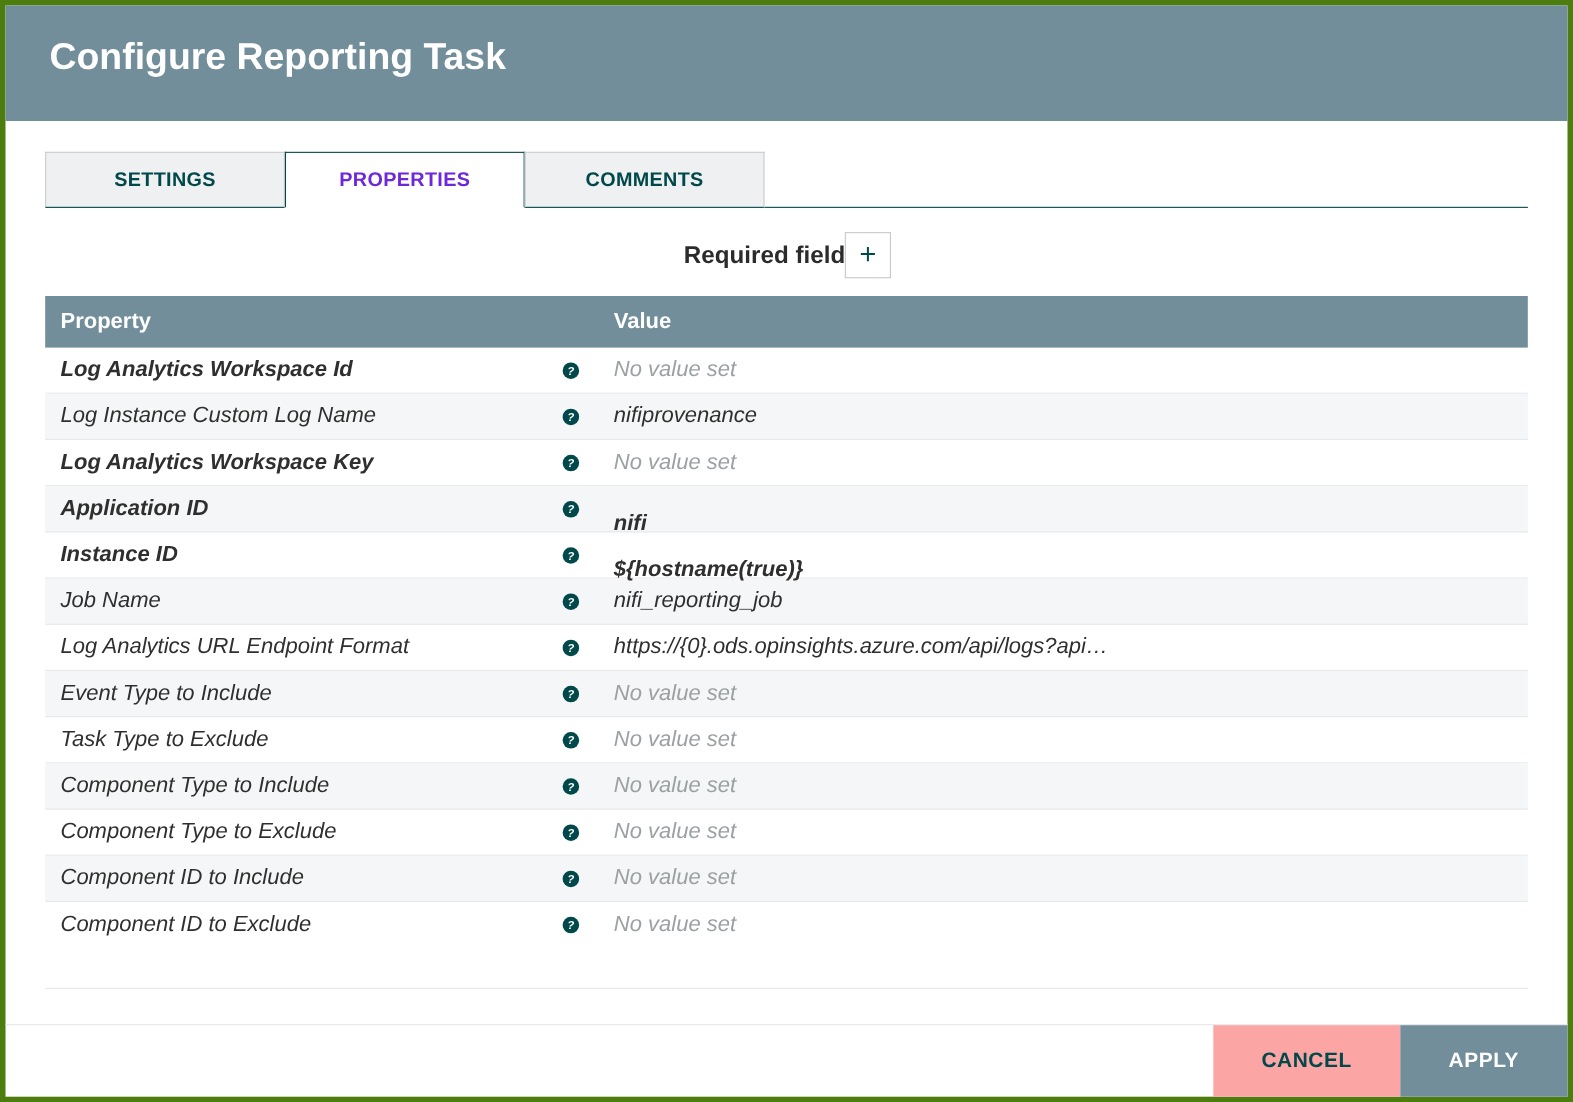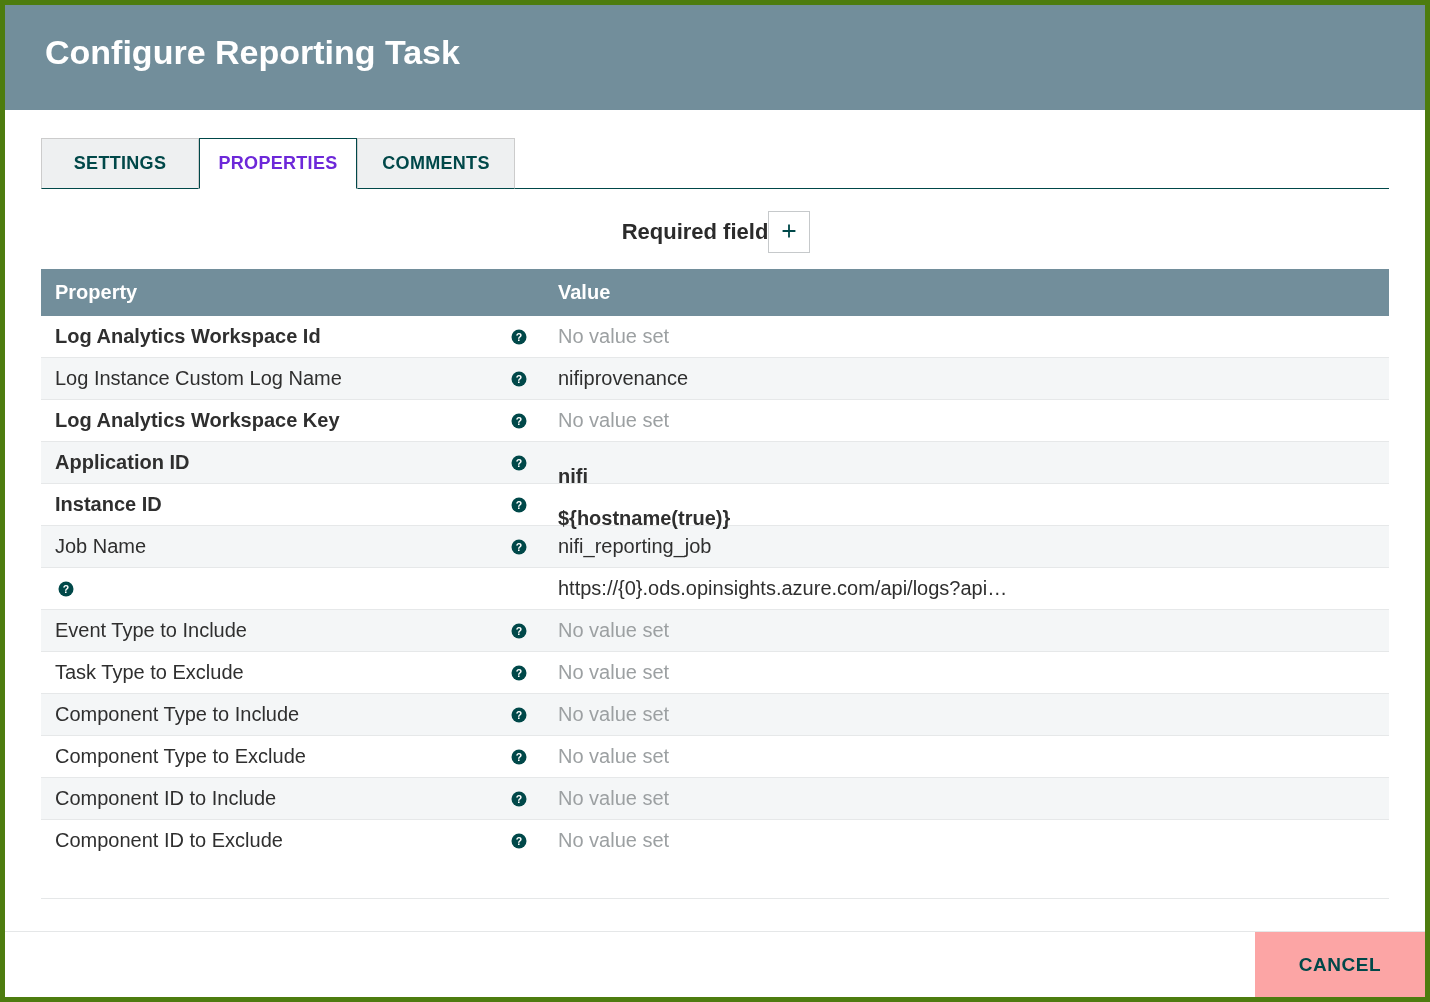--- a/index.html
+++ b/index.html
@@ -26,21 +26,21 @@
     display: flex;
     flex-direction: column;
     overflow: hidden;
   }
   .tabs {
     display: flex;
     border-bottom: 1px solid #004849;
   }
   .tab {
     padding: 14px 0;
-    width: 158px;
+    width: 218px;
     text-align: center;
     font-size: 18px;
     font-weight: 600;
     letter-spacing: .3px;
     background: #eef0f1;
     color: #004849;
     border: 1px solid #ccc;
     border-bottom: 1px solid #004849;
     margin-bottom: -1px;
     cursor: pointer;
@@ -83,20 +83,21 @@
     font-size: 20px;
     font-weight: 600;
   }
   .thead .col-prop { flex: 0 0 503px; padding: 12px 14px; }
   .thead .col-val  { flex: 0 0 524px; padding: 12px 14px; }
   .thead .col-act  { flex: 1 1 auto; padding: 12px 14px; }
   .tbody {
     height: 542px;
     overflow: hidden;
     position: relative;
+    font-style: italic;
   }
   .row {
     display: flex;
     align-items: center;
     font-size: 20px;
     color: #2f2f2f;
     border-bottom: 1px solid #e6e8e9;
     height: 42px;
   }
   .row.alt { background: #f4f6f7; }
@@ -254,20 +255,21 @@
                   <circle cx="12" cy="12" r="10"></circle>
                   <text x="12" y="17" text-anchor="middle" font-size="14" font-weight="700" fill="#fff">?</text>
                 </svg>
               </span>
             </div>
             <div class="col-val">nifi_reporting_job</div>
             <div class="col-act"></div>
           </div>
           <div class="row">
             <div class="col-prop">
+              <span class="prop-name">Log Analytics URL Endpoint Format</span>
               <span class="help">
                 <svg viewBox="0 0 24 24" fill="currentColor">
                   <circle cx="12" cy="12" r="10"></circle>
                   <text x="12" y="17" text-anchor="middle" font-size="14" font-weight="700" fill="#fff">?</text>
                 </svg>
               </span>
             </div>
             <div class="col-val">https://{0}.ods.opinsights.azure.com/api/logs?api…</div>
             <div class="col-act"></div>
           </div>
@@ -350,14 +352,15 @@
             <div class="col-act"></div>
           </div>
         </div>
     </div>
 
     <div class="spacer"></div>
   </div>
 
   <div class="footer">
     <button class="btn btn-cancel">CANCEL</button>
+    <button class="btn btn-apply">APPLY</button>
   </div>
 </div>
 
 </body></html>

